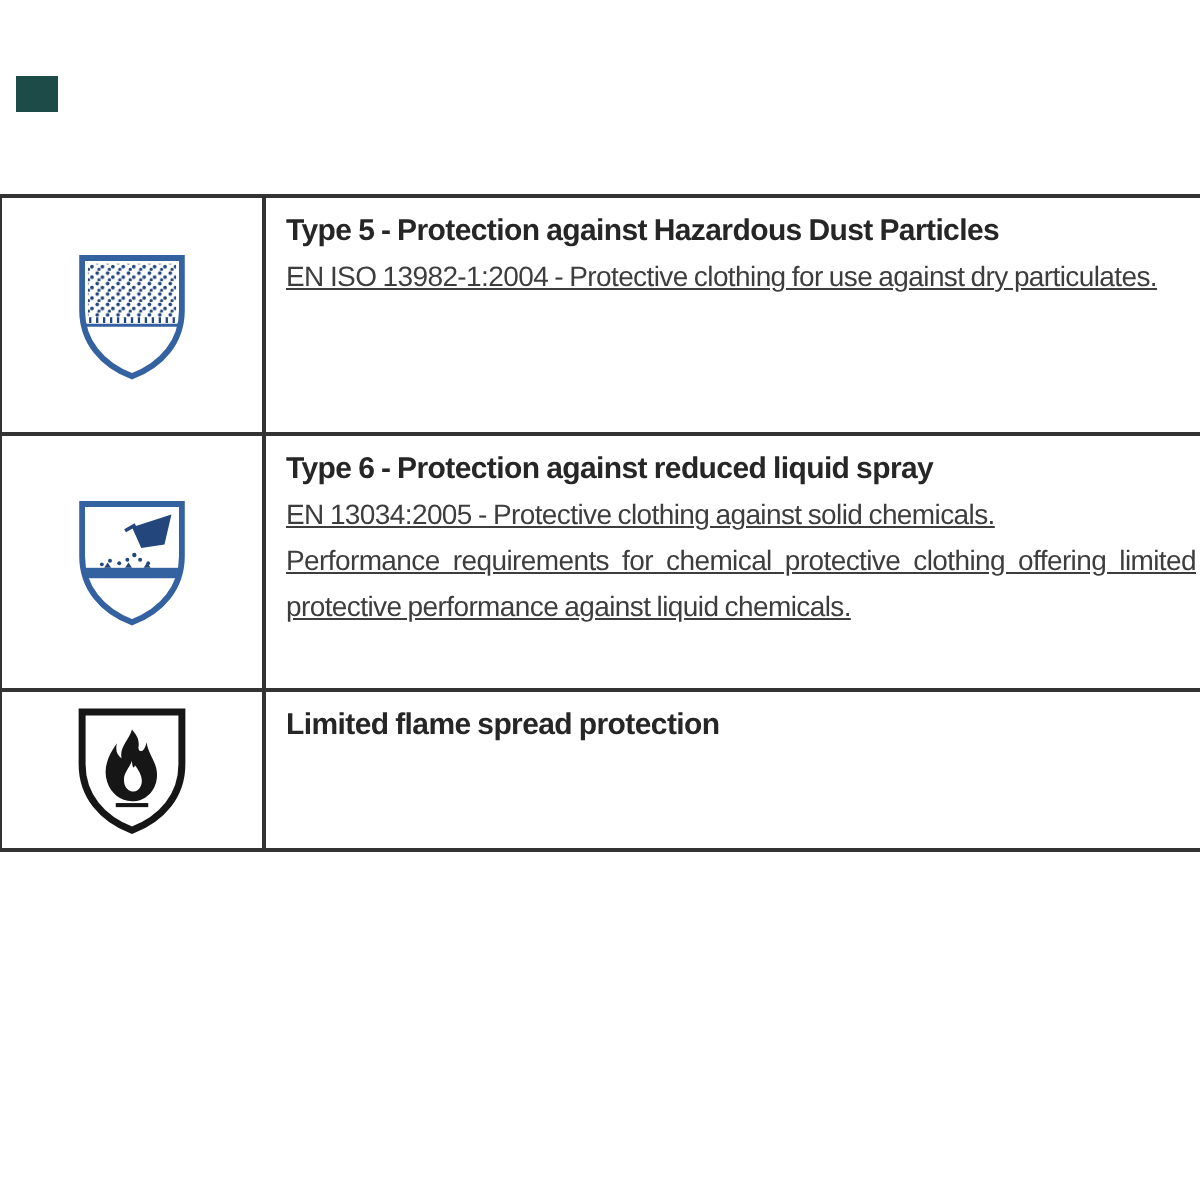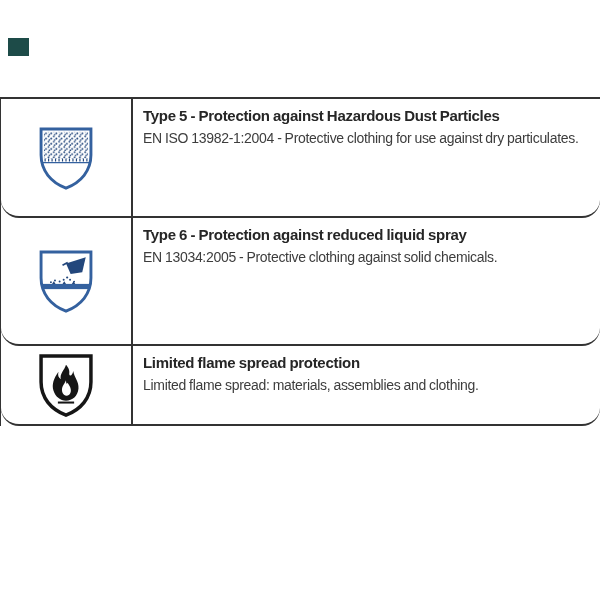--- a/index.html
+++ b/index.html
@@ -16,40 +16,40 @@
   .swatch{
     position:absolute;left:8px;top:38px;width:21px;height:18px;
     background:var(--swatch_teal);
   }
   .table{
     position:absolute;left:0;top:97px;width:600px;
     border-top:2px solid var(--border);
     border-left:1px solid var(--border);
     box-sizing:border-box;
   }
-  .row{display:flex;box-sizing:border-box;border-bottom:2px solid var(--border);border-radius:18px;}
+  .row{display:flex;box-sizing:border-box;border-bottom:2px solid var(--border);}
   .row:nth-child(1){height:119px;}
   .row:nth-child(2){height:128px;}
   .row:nth-child(3){height:80px;}
   .row:nth-child(4){height:103px;border-bottom:2px solid var(--divider_light);}
   .icon-cell{
     flex:0 0 132px;box-sizing:border-box;border-right:2px solid var(--border);
     display:flex;align-items:center;justify-content:center;
   }
   .shield{width:58px;height:68px;display:block;}
   .text-cell{
     flex:1;box-sizing:border-box;padding:5px 2px 0 10px;
     font-size:14px;line-height:23px;color:var(--text);
     letter-spacing:-0.3px;word-spacing:-0.5px;
   }
   .row-title{
     font-weight:bold;color:var(--title_text);font-size:15px;letter-spacing:-0.3px;
     margin:0;
   }
-  .para{margin:0;text-align:justify;}
+  .para{margin:0;text-align:justify;text-decoration:underline;}
   .misspell{
     text-decoration:underline wavy var(--spellcheck_red);
     text-decoration-thickness:1px;text-underline-offset:3px;
   }
   svg.defs{position:absolute;width:0;height:0;overflow:hidden;}
 </style>
 </head>
 <body>
 
 <svg class="defs" xmlns="http://www.w3.org/2000/svg" aria-hidden="true">
@@ -125,29 +125,29 @@
 
   <div class="row">
     <div class="icon-cell">
       <svg class="shield" xmlns="http://www.w3.org/2000/svg">
             <use href="#liquid-spray-shield-icon"></use>
           </svg>
     </div>
     <div class="text-cell">
       <p class="row-title para-title">Type 6 - Protection against reduced liquid spray</p>
     <p class="para">EN 13034:2005 - Protective clothing against solid chemicals.</p>
+          <p class="para">Performance requirements for chemical protective clothing offering limited protective performance against liquid chemicals.</p>
         </div>
   </div>
 
 
   <div class="row">
     <div class="icon-cell">
       <svg class="shield" xmlns="http://www.w3.org/2000/svg">
             <use href="#flame-spread-shield-icon"></use>
           </svg>
     </div>
     <div class="text-cell">
       <p class="row-title para-title">Limited flame spread protection</p>
-          <p class="para">Limited flame spread: materials, assemblies and clothing.</p>
         </div>
   </div>
 </div>
 </div>
 
 </body></html>

